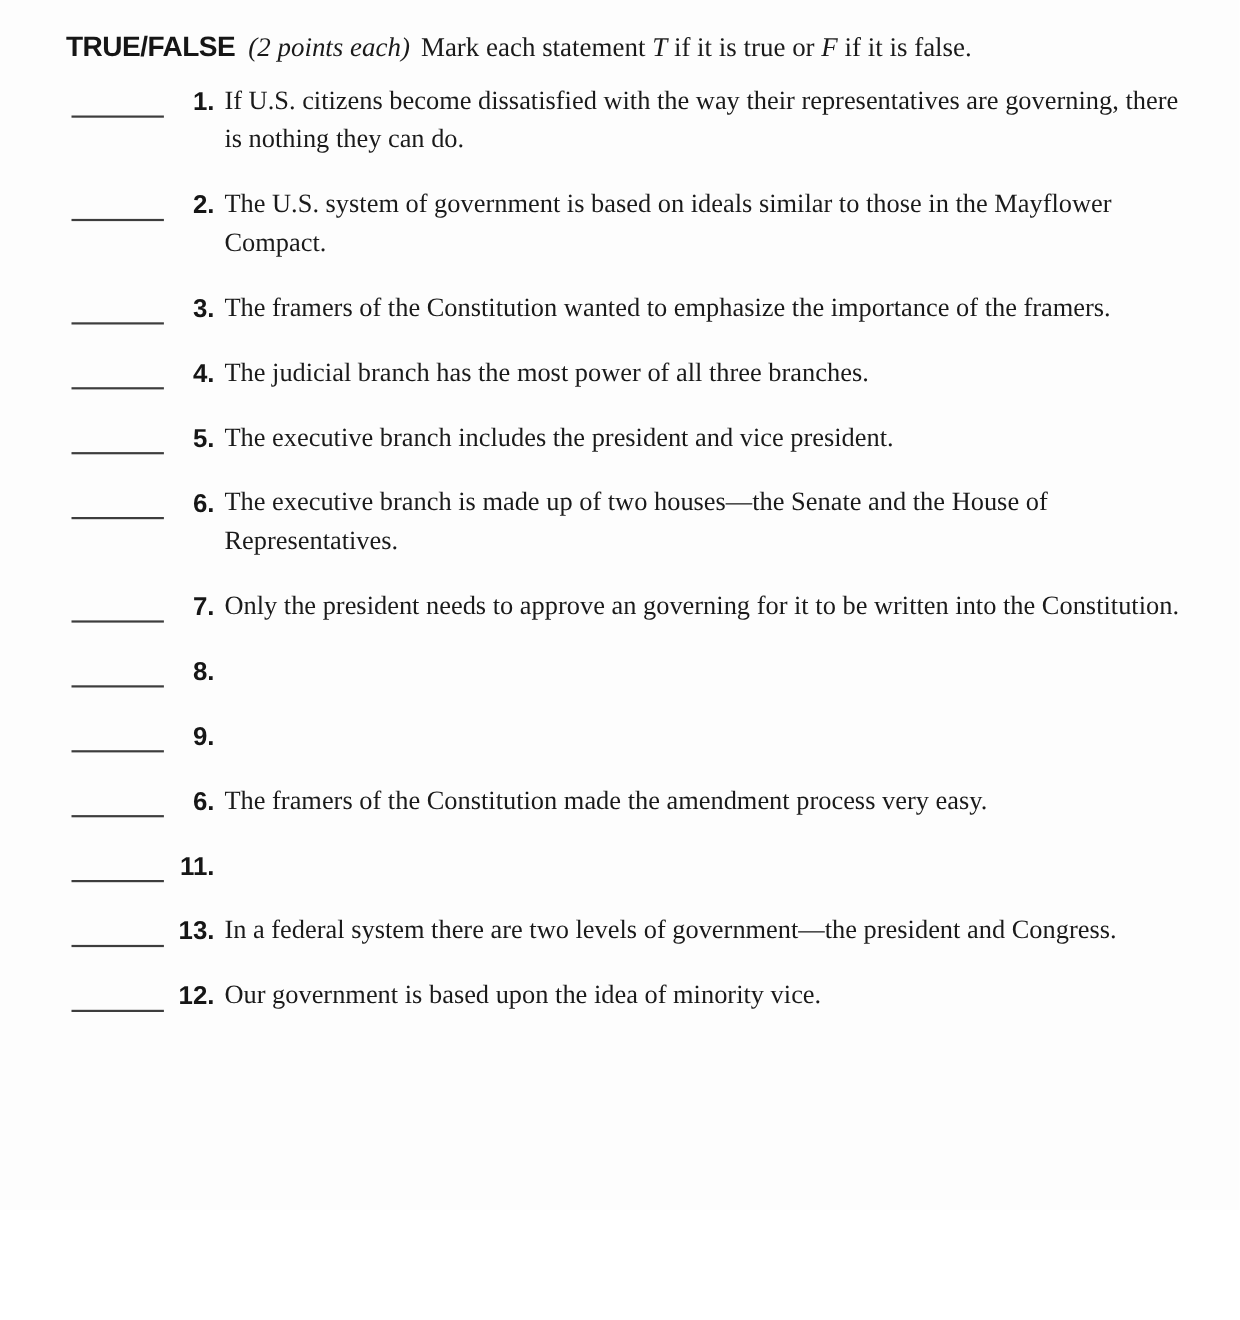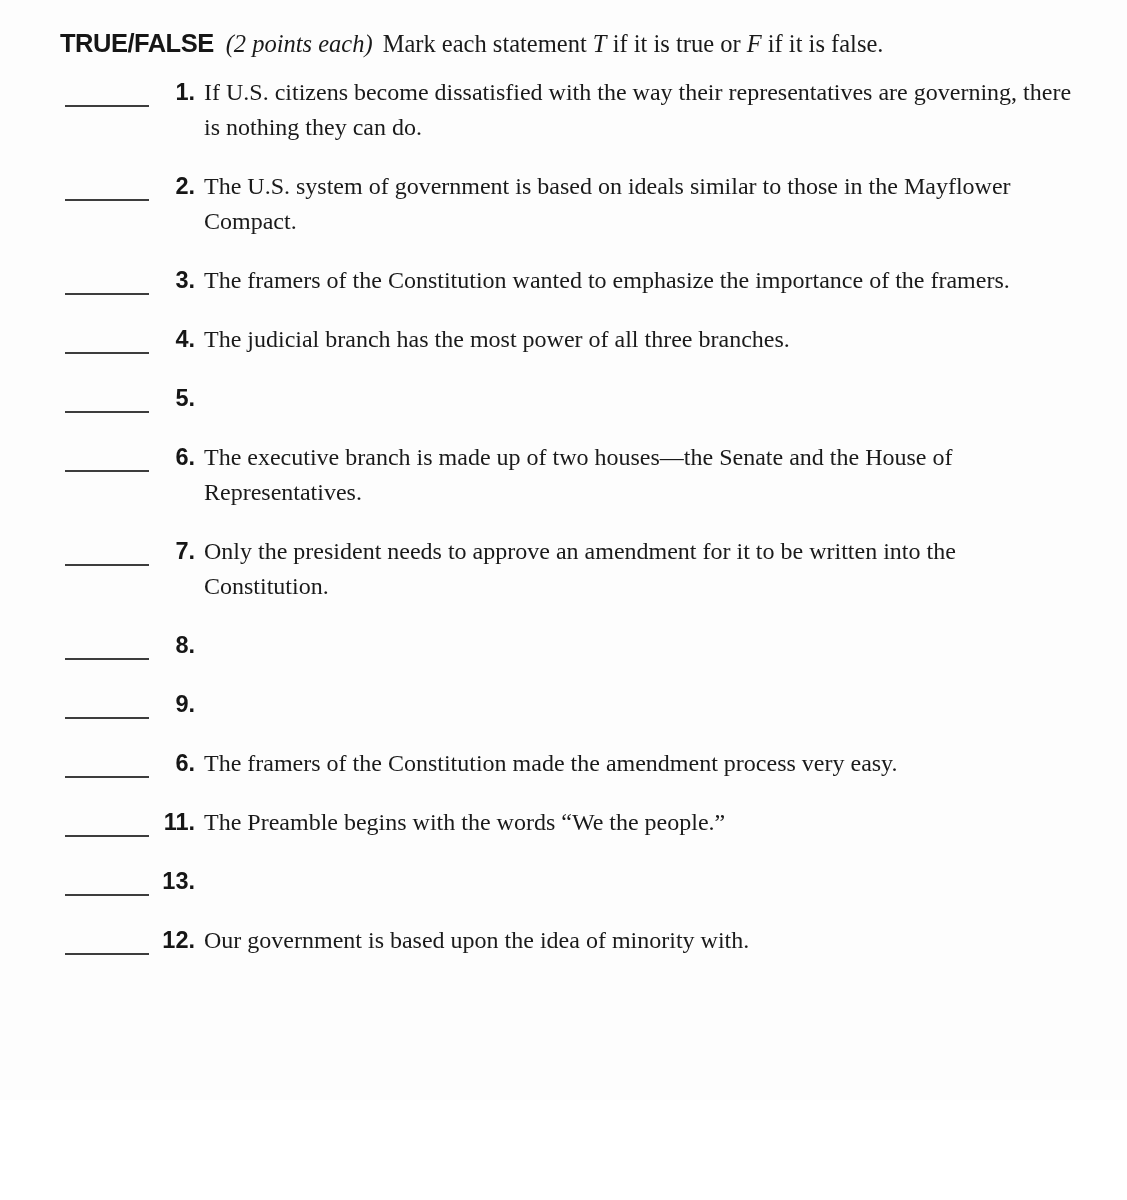--- a/index.html
+++ b/index.html
@@ -100,32 +100,33 @@
 
     <div class="question">
       <span class="blank"></span>
       <span class="qnum">4.</span>
       <div class="qtext">The judicial branch has the most power of all three branches.</div>
     </div>
 
     <div class="question">
       <span class="blank"></span>
       <span class="qnum">5.</span>
+      <div class="qtext">The executive branch includes the president and vice president.</div>
     </div>
 
     <div class="question">
       <span class="blank"></span>
       <span class="qnum">6.</span>
       <div class="qtext">The executive branch is made up of two houses—the Senate and the House of Representatives.</div>
     </div>
 
     <div class="question">
       <span class="blank"></span>
       <span class="qnum">7.</span>
-      <div class="qtext">Only the president needs to approve an amendment for it to be written into the Constitution.</div>
+      <div class="qtext">Only the president needs to approve an governing for it to be written into the Constitution.</div>
     </div>
 
     <div class="question">
       <span class="blank"></span>
       <span class="qnum">8.</span>
     </div>
 
     <div class="question">
       <span class="blank"></span>
       <span class="qnum">9.</span>
@@ -133,29 +134,29 @@
 
     <div class="question">
       <span class="blank"></span>
       <span class="qnum">6.</span>
       <div class="qtext">The framers of the Constitution made the amendment process very easy.</div>
     </div>
 
     <div class="question">
       <span class="blank"></span>
       <span class="qnum">11.</span>
-      <div class="qtext">The Preamble begins with the words “We the people.”</div>
     </div>
 
 
     <div class="question">
       <span class="blank"></span>
       <span class="qnum">13.</span>
+      <div class="qtext">In a federal system there are two levels of government—the president and Congress.</div>
     </div>
 
     <div class="question">
       <span class="blank"></span>
       <span class="qnum">12.</span>
-      <div class="qtext">Our government is based upon the idea of minority with.</div>
+      <div class="qtext">Our government is based upon the idea of minority vice.</div>
     </div>
 
   </div>
 </div>
 
 </body></html>

